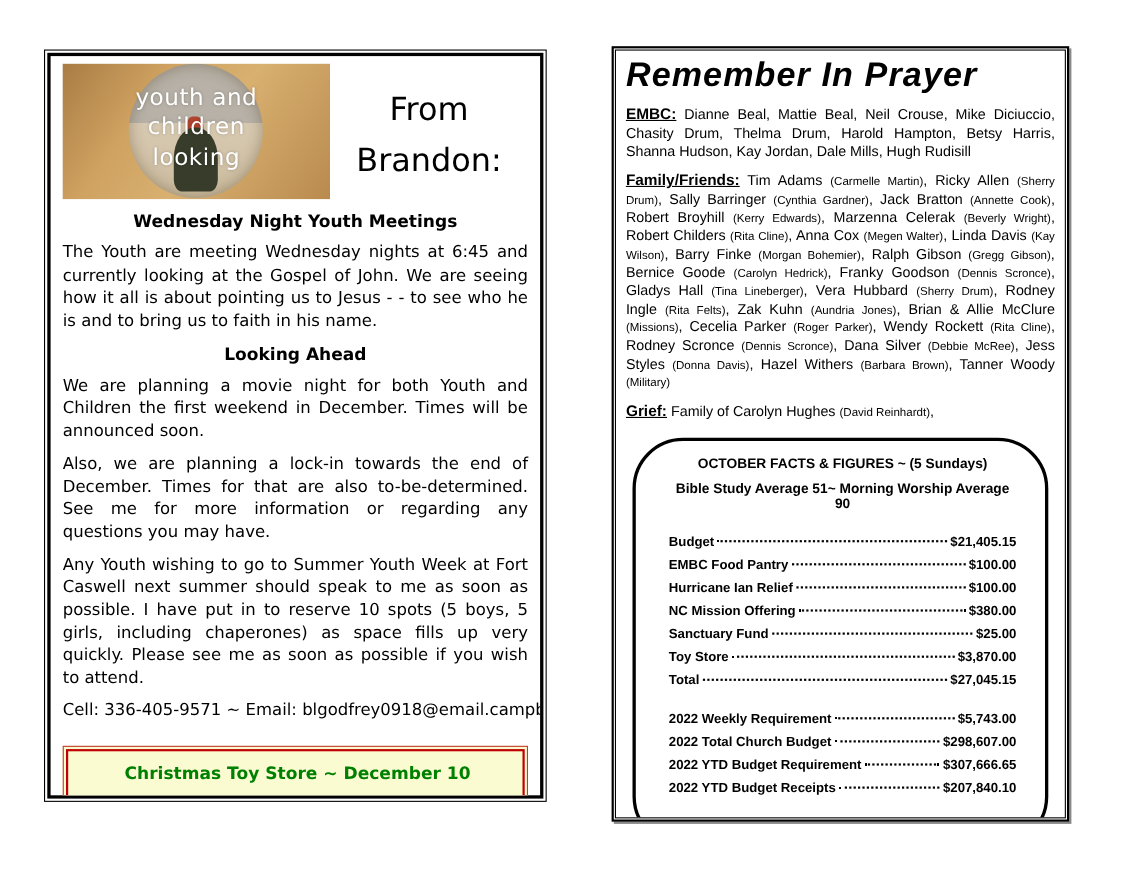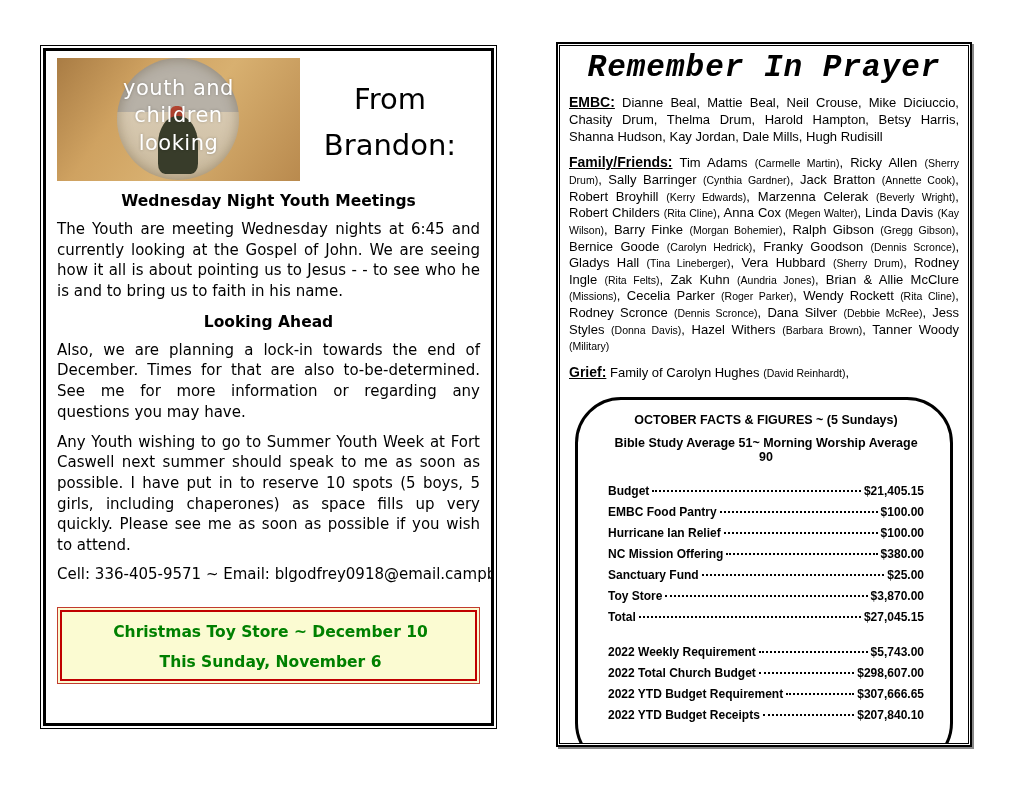--- a/index.html
+++ b/index.html
@@ -72,21 +72,21 @@
   .page-right {
     position: absolute; left: 556px; top: 42px; width: 416px; height: 705px;
     border: 2px solid #000; padding: 1px; background: #fff;
     box-shadow: 2px 2px 0 #888;
   }
   .page-right-inner {
     border: 1px solid #000; width: 100%; height: 100%;
     padding: 4px 9px 8px 9px; overflow: hidden;
   }
   .rp-title {
-    text-align: center; font-family: Liberation Mono, monospace; font-style: italic;
+    text-align: left; font-family: Liberation Sans, sans-serif; font-style: italic;
     font-weight: bold; font-size: 31px; letter-spacing: 1px; margin-bottom: 4px;
   }
   .rp-par { text-align: justify; font-size: 13px; line-height: 1.28; margin-top: 9px; }
   .rp-label { font-weight: bold; text-decoration: underline; font-size: 14px; }
   .pn { font-size: 10.5px; }
   .nm { font-size: 13px; }
 
   .facts {
     margin: 15px 6px 0 6px; border: 3px solid #000; border-radius: 46px;
     padding: 13px 26px 16px 30px; height: 372px;
@@ -121,20 +121,21 @@
       <div class="lp-title">
         <div>From</div>
         <div>Brandon:</div>
       </div>
     </div>
 
     <div class="lp-h">Wednesday Night Youth Meetings</div>
     <p class="lp-p">The Youth are meeting Wednesday nights at 6:45 and currently looking at the Gospel of John. We are seeing how it all is about pointing us to Jesus - - to see who he is and to bring us to faith in his name.</p>
 
     <div class="lp-h">Looking Ahead</div>
+    <p class="lp-p">We are planning a movie night for both Youth and Children the first weekend in December. Times will be announced soon.</p>
     <p class="lp-p">Also, we are planning a lock-in towards the end of December. Times for that are also to-be-determined. See me for more information or regarding any questions you may have.</p>
     <p class="lp-p">Any Youth wishing to go to Summer Youth Week at Fort Caswell next summer should speak to me as soon as possible. I have put in to reserve 10 spots (5 boys, 5 girls, including chaperones) as space fills up very quickly. Please see me as soon as possible if you wish to attend.</p>
 
     <p class="lp-contact">Cell: 336-405-9571 ~ Email: blgodfrey0918@email.campbell.edu</p>
 
     <div class="toybox-outer">
       <div class="toybox">
         <div class="toybox-left">
           <div class="toy-h">Christmas Toy Store ~ December 10</div>
           <div class="toy-h toy-h2">This Sunday, November 6</div>

